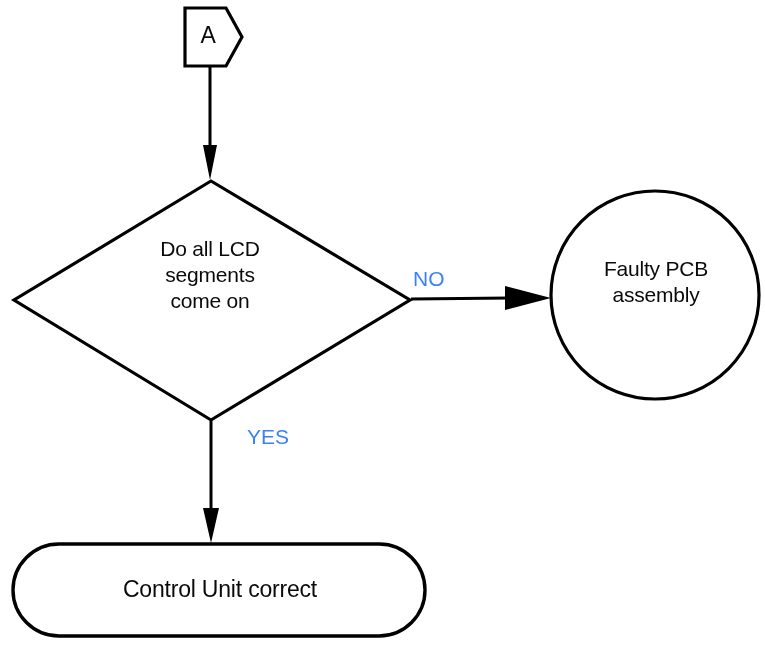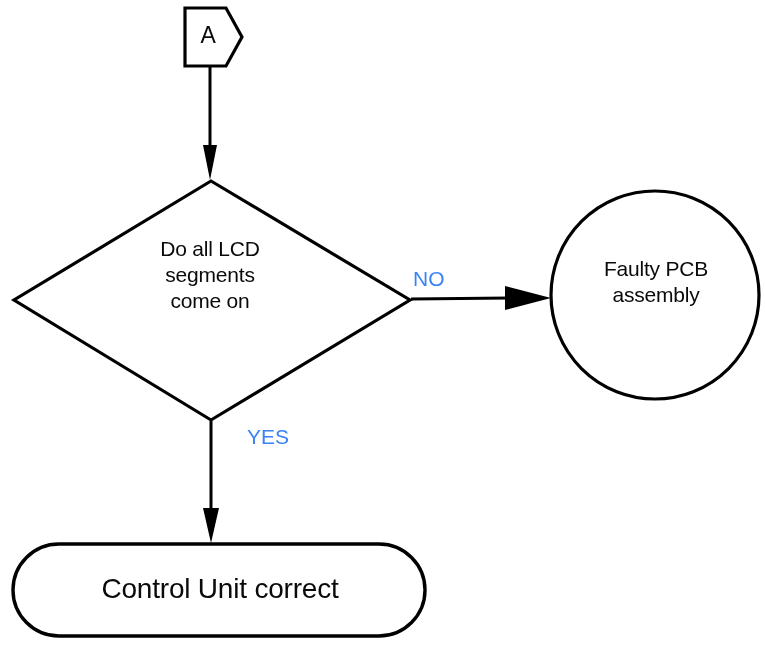--- a/index.html
+++ b/index.html
@@ -75,21 +75,21 @@
   }
   #process-label {
     left: 560px;
     top: 256px;
     width: 192px;
   }
   #terminator-label {
     left: 30px;
     top: 576px;
     width: 380px;
-    font-size: 28px;
+    font-size: 23px;
   }
   #label-no {
     left: 413px;
     top: 267px;
   }
   #label-yes {
     left: 247px;
     top: 425px;
   }
 </style>

